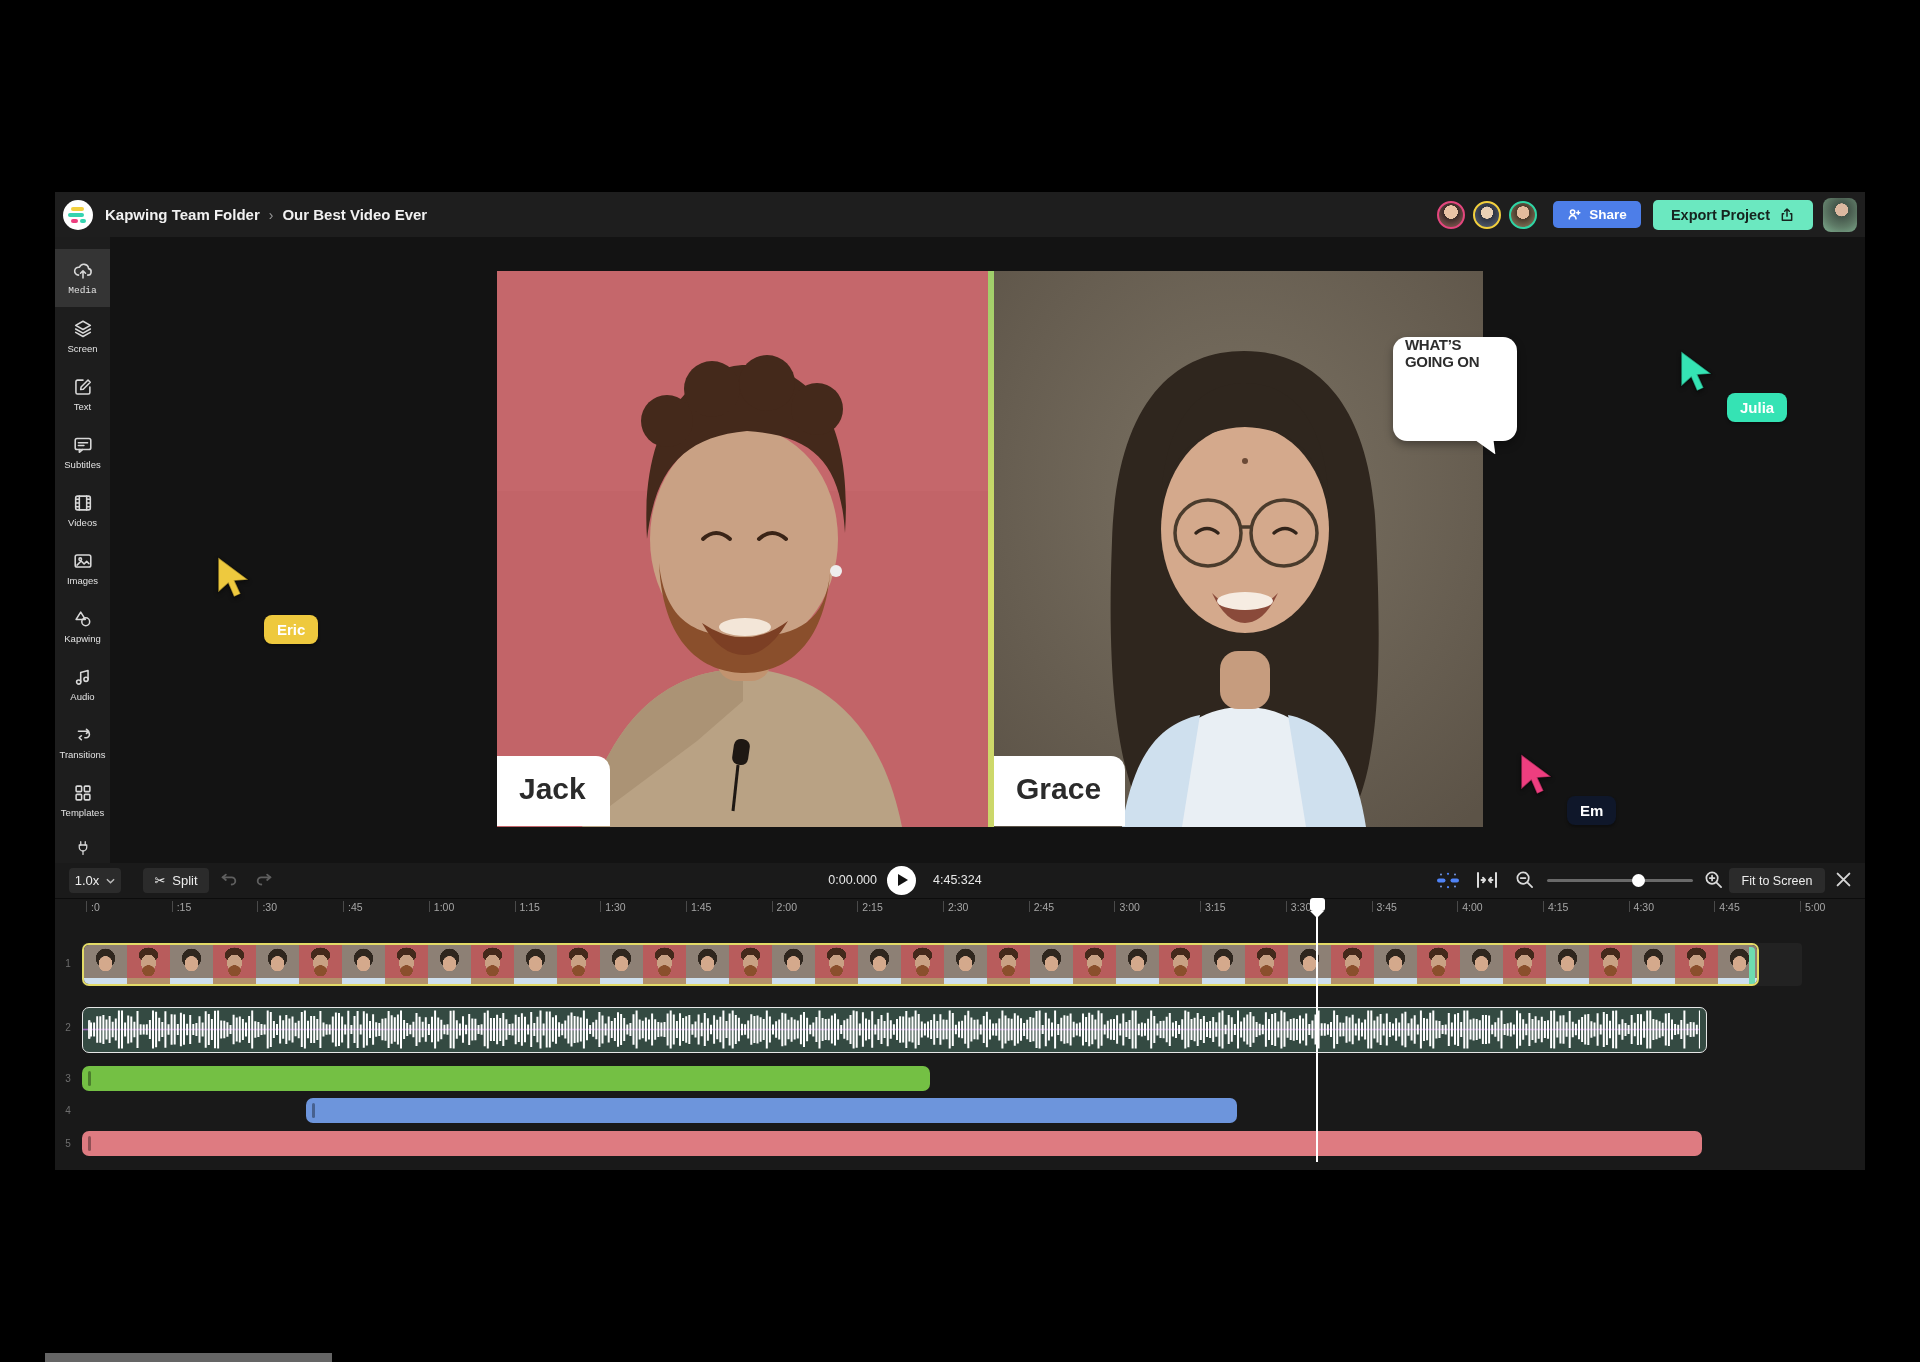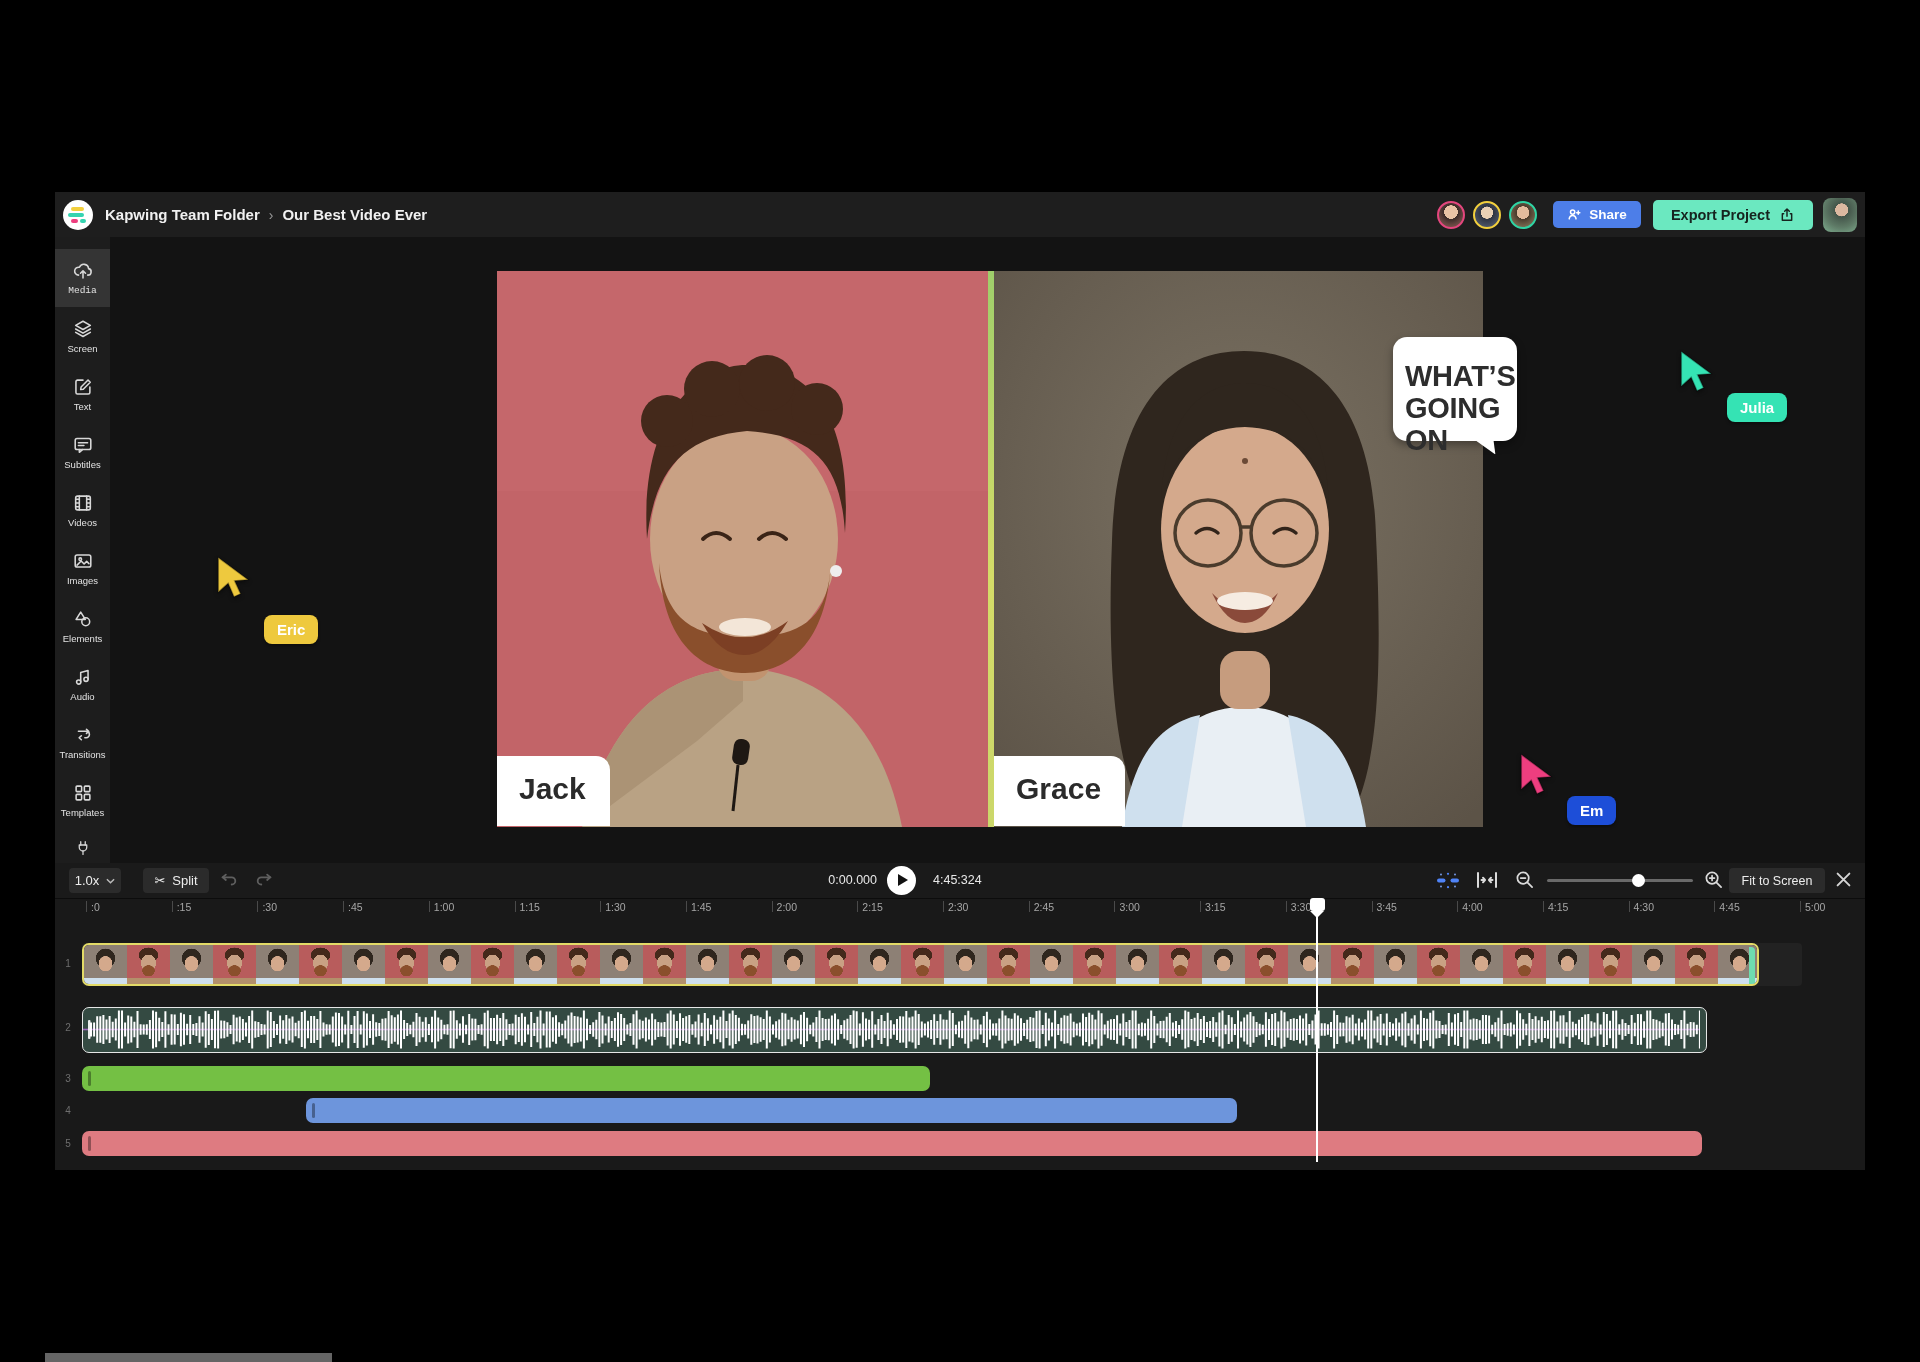--- a/index.html
+++ b/index.html
@@ -44,21 +44,21 @@
   .canvas{position:absolute;left:55px;top:45px;width:1755px;height:626px;background:#131313;}
   .video-wrap{position:absolute;left:387px;top:34px;width:986px;height:556px;display:flex;border-radius:22px;}
   .panel{position:relative;height:100%;overflow:hidden;}
   .panel-left{width:491px;}
   .panel-right{width:489px;}
   .divider{width:6px;height:100%;background:linear-gradient(#9fce6b,#d5dc68 55%,#cbd76a);}
   .nametag{position:absolute;bottom:1px;left:0;background:#fff;color:#2b2b2b;font-weight:700;font-size:30px;
            padding:16px 24px 20px 22px;border-radius:0 14px 0 0;cursor:pointer;}
   .bubble{position:absolute;left:1283px;top:100px;width:124px;height:104px;background:#fff;border-radius:14px;
           box-shadow:0 4px 8px rgba(0,0,0,.35);cursor:pointer;z-index:6;}
-  .bubble .txt{padding:24px 8px 0 12px;font-size:29px;line-height:1.1;font-weight:700;color:#2d2d2d;letter-spacing:-.3px;}
+  .bubble .txt{padding:0 8px 0 12px;font-size:15px;line-height:1.1;font-weight:700;color:#2d2d2d;letter-spacing:-.3px;}
   .bubble:after{content:"";position:absolute;right:22px;bottom:-16px;width:26px;height:26px;background:#fff;
           clip-path:polygon(0 0,100% 0,92% 100%);transform:rotate(-12deg);}
 
   
   .cursor{position:absolute;z-index:50;pointer-events:none;}
   .cursor svg{filter:drop-shadow(0 2px 2px rgba(0,0,0,.45));}
   .cursor-label{position:absolute;z-index:50;color:#fff;font-size:15px;font-weight:700;
                 padding:6px 13px;border-radius:8px;box-shadow:0 2px 3px rgba(0,0,0,.35);}
 
   
@@ -207,21 +207,21 @@
           </span>
           <span class="lbl">Images</span>
         </div>
         <div class="side-item">
           <span>
             <svg width="22" height="22" viewBox="0 0 24 24" fill="none" stroke="#d8d8d8" stroke-width="1.7" stroke-linecap="round" stroke-linejoin="round">
               <path d="M9.5 4.5 14.5 12.5H4.5Z"></path>
               <circle cx="15" cy="15" r="4.3"></circle>
             </svg>
           </span>
-          <span class="lbl">Elements</span>
+          <span class="lbl">Kapwing</span>
         </div>
         <div class="side-item">
           <span>
             <svg width="22" height="22" viewBox="0 0 24 24" fill="none" stroke="#d8d8d8" stroke-width="1.7" stroke-linecap="round" stroke-linejoin="round">
               <path d="M9.5 17.5V7l8-2v9.5"></path>
               <circle cx="7.3" cy="17.5" r="2.3"></circle>
               <circle cx="15.3" cy="14.5" r="2.3"></circle>
             </svg>
           </span>
           <span class="lbl">Audio</span>
@@ -506,17 +506,17 @@
           <path d="M2 1 2 23 8.3 17.4 12 26 16.2 24.1 12.4 15.8 21 15.1 Z" fill="#eec93e" stroke="rgba(0,0,0,.3)" stroke-width="1"></path>
         </svg></div>
       <div class="cursor-label" style="background: rgb(238, 201, 62); left: 264px; top: 599px; margin-top: 16px;">Eric</div>
       <div class="cursor" style="left: 1678px; top: 350px;"><svg width="38" height="44" viewBox="0 0 24 28">
           <path d="M2 1 2 23 8.3 17.4 12 26 16.2 24.1 12.4 15.8 21 15.1 Z" fill="#35e3b4" stroke="rgba(0,0,0,.3)" stroke-width="1"></path>
         </svg></div>
       <div class="cursor-label" style="background: rgb(53, 227, 180); left: 1727px; top: 393px; text-align: right;">Julia</div>
       <div class="cursor" style="left: 1518px; top: 753px;"><svg width="38" height="44" viewBox="0 0 24 28">
           <path d="M2 1 2 23 8.3 17.4 12 26 16.2 24.1 12.4 15.8 21 15.1 Z" fill="#ee3e7f" stroke="rgba(0,0,0,.3)" stroke-width="1"></path>
         </svg></div>
-      <div class="cursor-label" style="background: #1d4ed8; left: 1567px; top: 796px;">Em</div>
+      <div class="cursor-label" style="background: #0f172a; left: 1567px; top: 796px;">Em</div>
     </div>
 
   <div class="artifact"></div>
 </div>
 
 </body></html>

